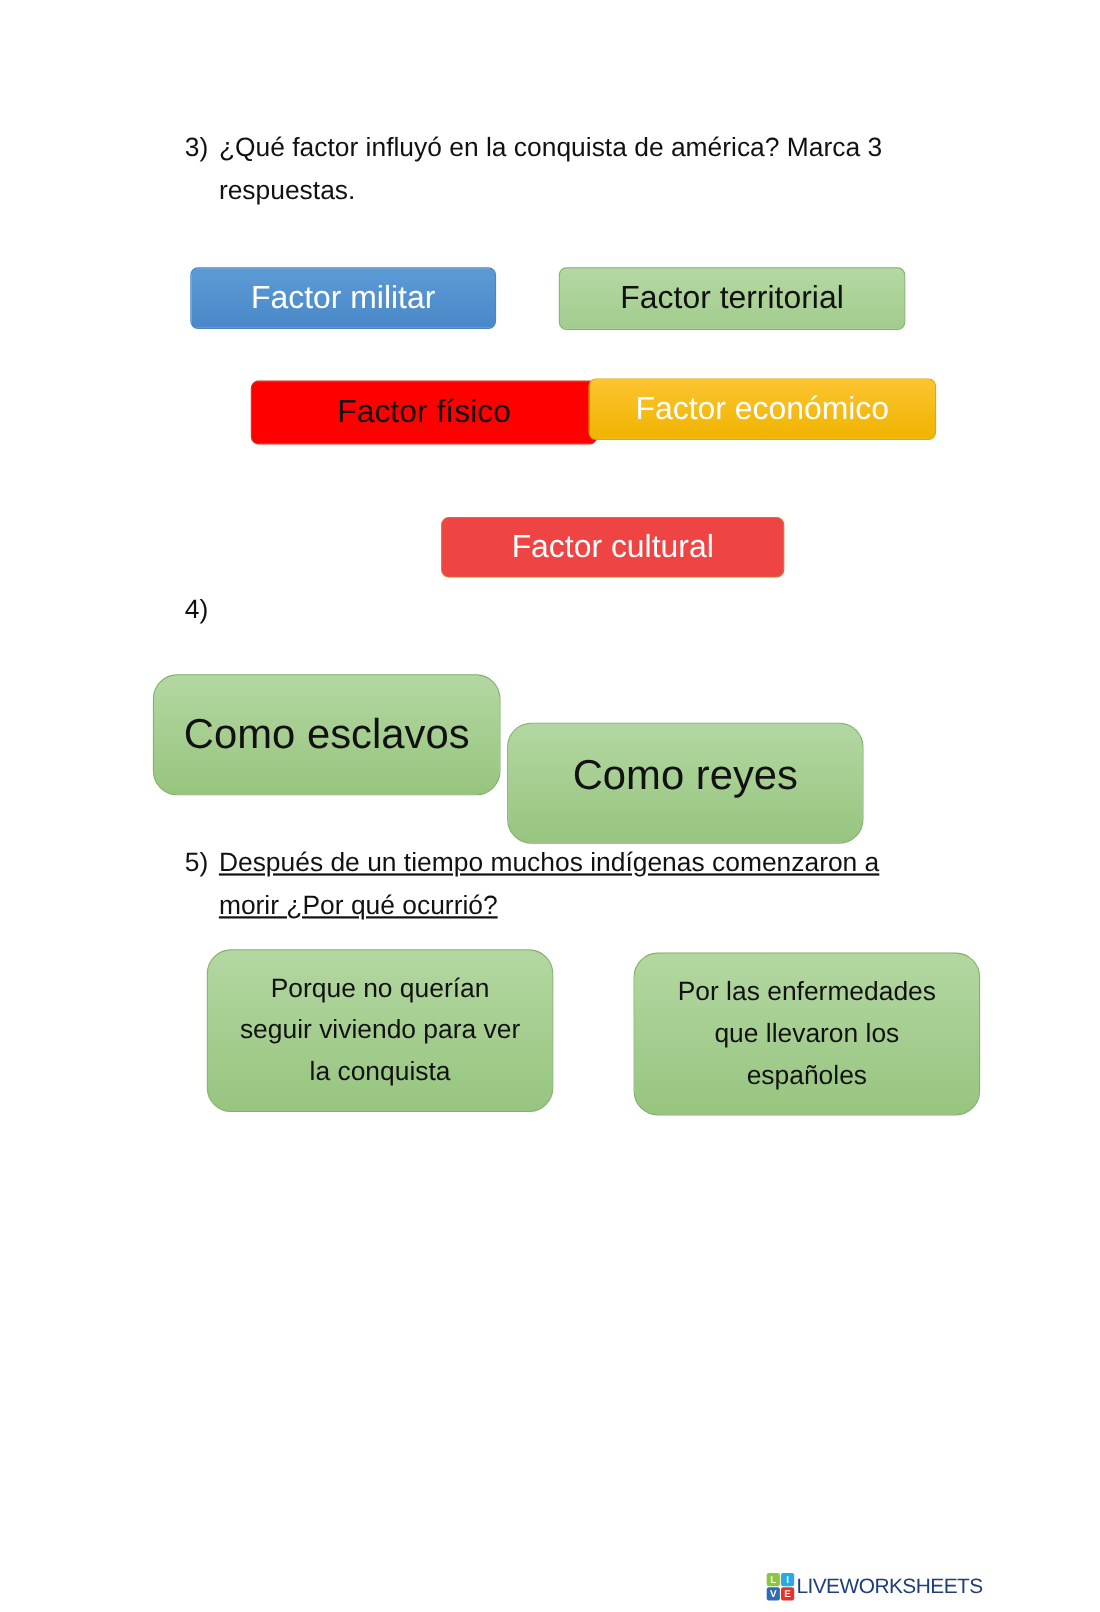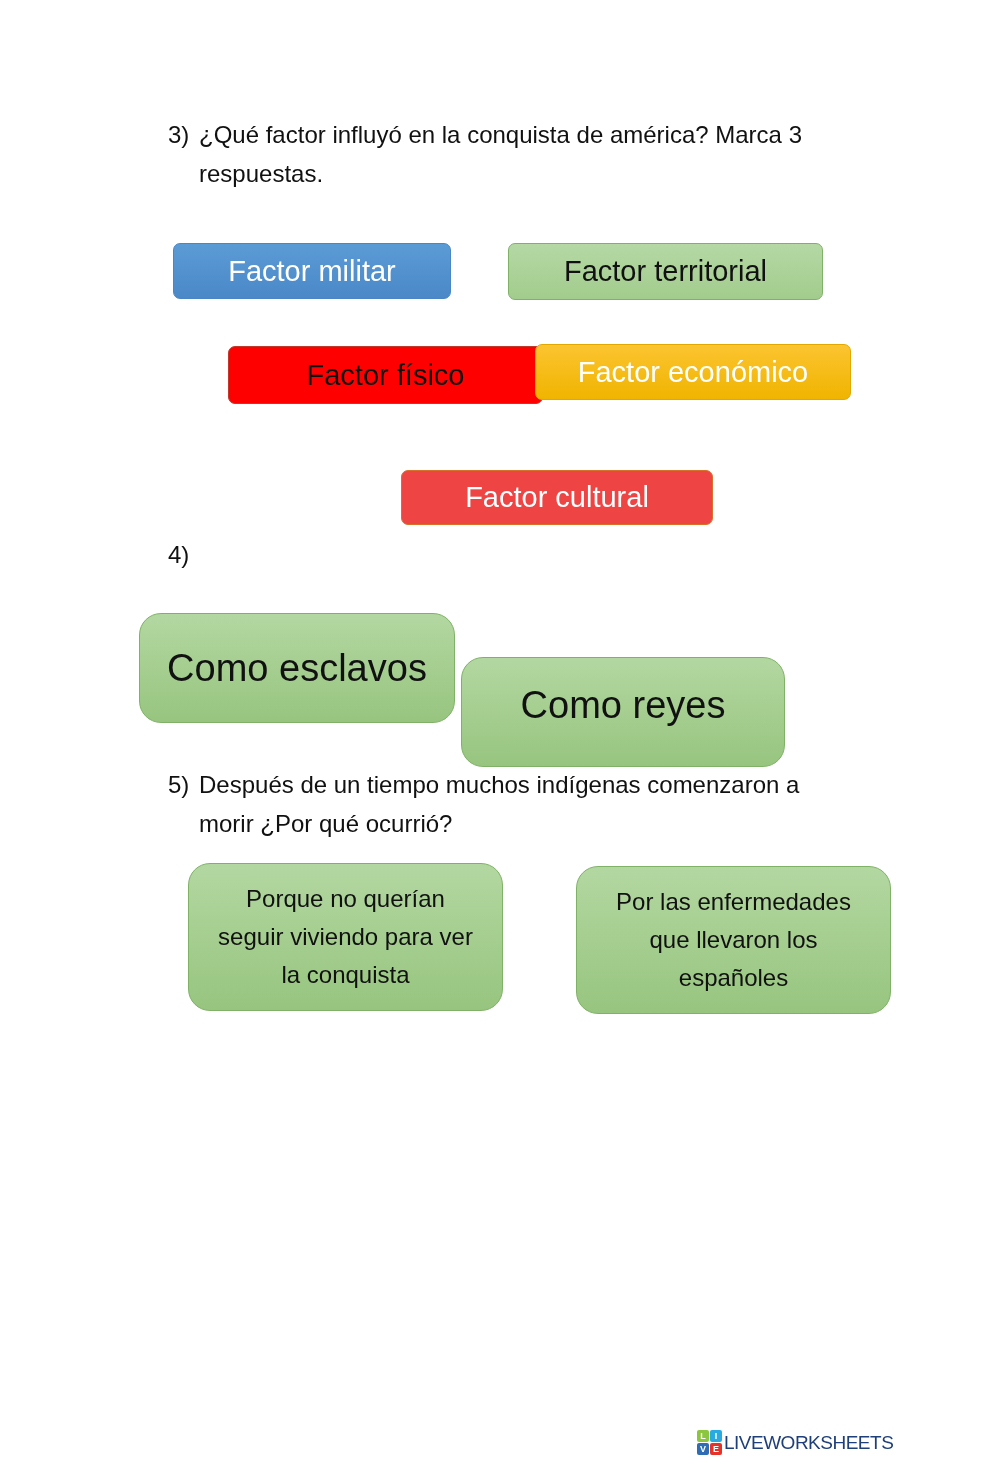--- a/index.html
+++ b/index.html
@@ -54,21 +54,21 @@
 
 <div class="box card" style="left:139px;top:613px;width:316px;height:110px;">
   <span>Como esclavos</span>
 </div>
 <div class="box card" style="left:461px;top:609px;width:324px;height:110px;margin-top:48px;">
   <span style="margin-top:-14px;">Como reyes</span>
 </div>
 
 <div class="q" style="top:765px;">
   <span class="num">5)</span>
-  <span class="txt" style="width:660px;">Después de un tiempo muchos indígenas comenzaron a morir ¿Por qué ocurrió?</span>
+  <span class="txt" style="width:660px;text-decoration:underline;">Después de un tiempo muchos indígenas comenzaron a morir ¿Por qué ocurrió?</span>
 </div>
 
 <div class="box card small" style="left:188px;top:863px;width:315px;height:148px;padding:0 28px;">
   <span>Porque no querían seguir viviendo para ver la conquista</span>
 </div>
 <div class="box card small" style="left:576px;top:866px;width:315px;height:148px;padding:0 18px;">
   <span>Por las enfermedades que llevaron los españoles</span>
 </div>
 
 <div class="logo">

